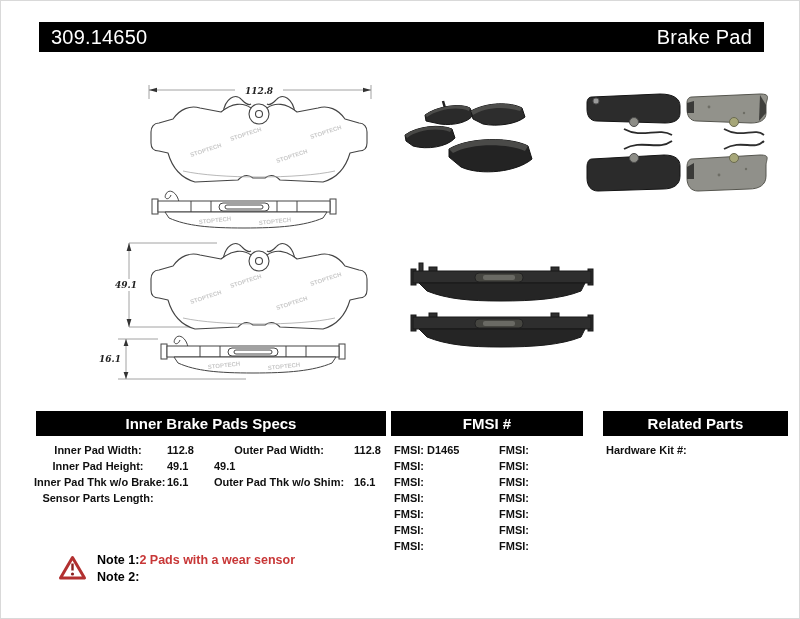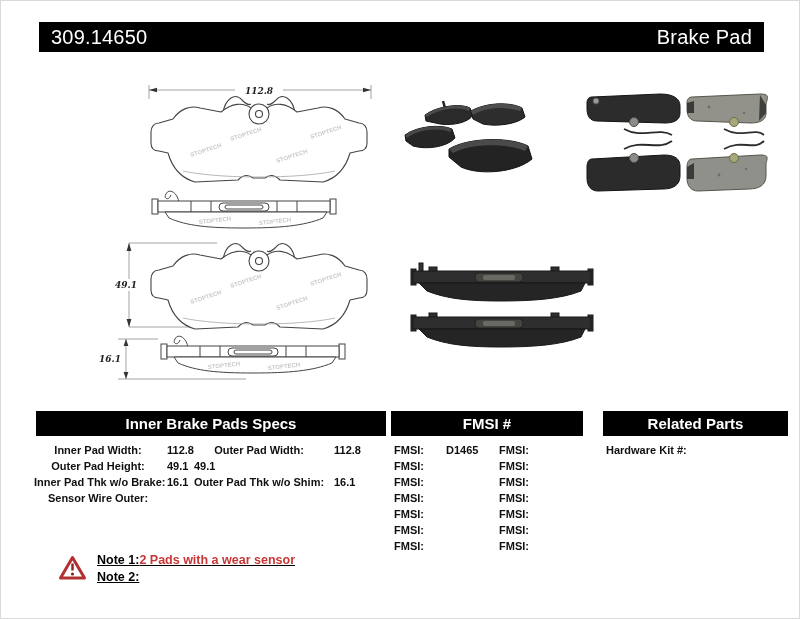--- a/index.html
+++ b/index.html
@@ -15,24 +15,24 @@
        font-size:15px;display:flex;align-items:center;justify-content:center;}
   .hdr.split span{flex:1;text-align:center;}
   
   .speccol{position:absolute;top:441px;}
   .srow{display:flex;height:16px;line-height:16px;font-size:11px;font-weight:bold;color:#101010;}
   .slbl{text-align:center;white-space:nowrap;}
   .inner .slbl{width:128px;}
   .outer .slbl{width:140px;}
   .sval{margin-left:5px;white-space:nowrap;}
   .frow{display:flex;height:16px;line-height:16px;font-size:11px;font-weight:bold;color:#101010;justify-content:space-between;}
-  .fval{margin-left:22px;}
+  .fval{margin-left:3px;}
   
   .notes{position:absolute;left:96px;top:551px;}
-  .note-row{height:17px;line-height:17px;font-size:12.5px;font-weight:bold;color:#000;display:flex;text-decoration:underline;}
+  .note-row{height:17px;line-height:17px;font-size:12.5px;font-weight:bold;color:#000;display:flex;}
   .note-red{color:#c83737;}
   
   .dim{font-family:"DejaVu Serif",serif;font-style:italic;font-weight:bold;font-size:9px;fill:#222;}
   .wm{font-family:"Liberation Sans",sans-serif;font-size:6px;font-weight:bold;fill:#c9c9c9;}
   svg{display:block;}
 </style>
 </head>
 <body>
 
 <div class="page">
@@ -217,34 +217,34 @@
   <div class="hdr" style="left:602px;width:185px">
     <span>Related Parts</span>
   </div>
 
   <div class="speccol inner" style="left:33px">
     <div class="srow">
       <span class="slbl">Inner Pad Width:</span>
       <span class="sval">112.8</span>
     </div>
     <div class="srow">
-      <span class="slbl">Outer Pad Height:</span>
+      <span class="slbl">Inner Pad Height:</span>
       <span class="sval">49.1</span>
     </div>
     <div class="srow">
       <span class="slbl">Inner Pad Thk w/o Brake:</span>
       <span class="sval">16.1</span>
     </div>
     <div class="srow">
-      <span class="slbl">Sensor Wire Outer:</span>
+      <span class="slbl">Sensor Parts Length:</span>
       <span class="sval"></span>
     </div>
   </div>
 
-  <div class="speccol outer" style="left:188px">
+  <div class="speccol outer" style="left:208px">
     <div class="srow">
       <span class="slbl">Outer Pad Width:</span>
       <span class="sval">112.8</span>
     </div>
     <div class="srow">
       <span class="sval">49.1</span>
     </div>
     <div class="srow">
       <span class="slbl">Outer Pad Thk w/o Shim:</span>
       <span class="sval">16.1</span>

